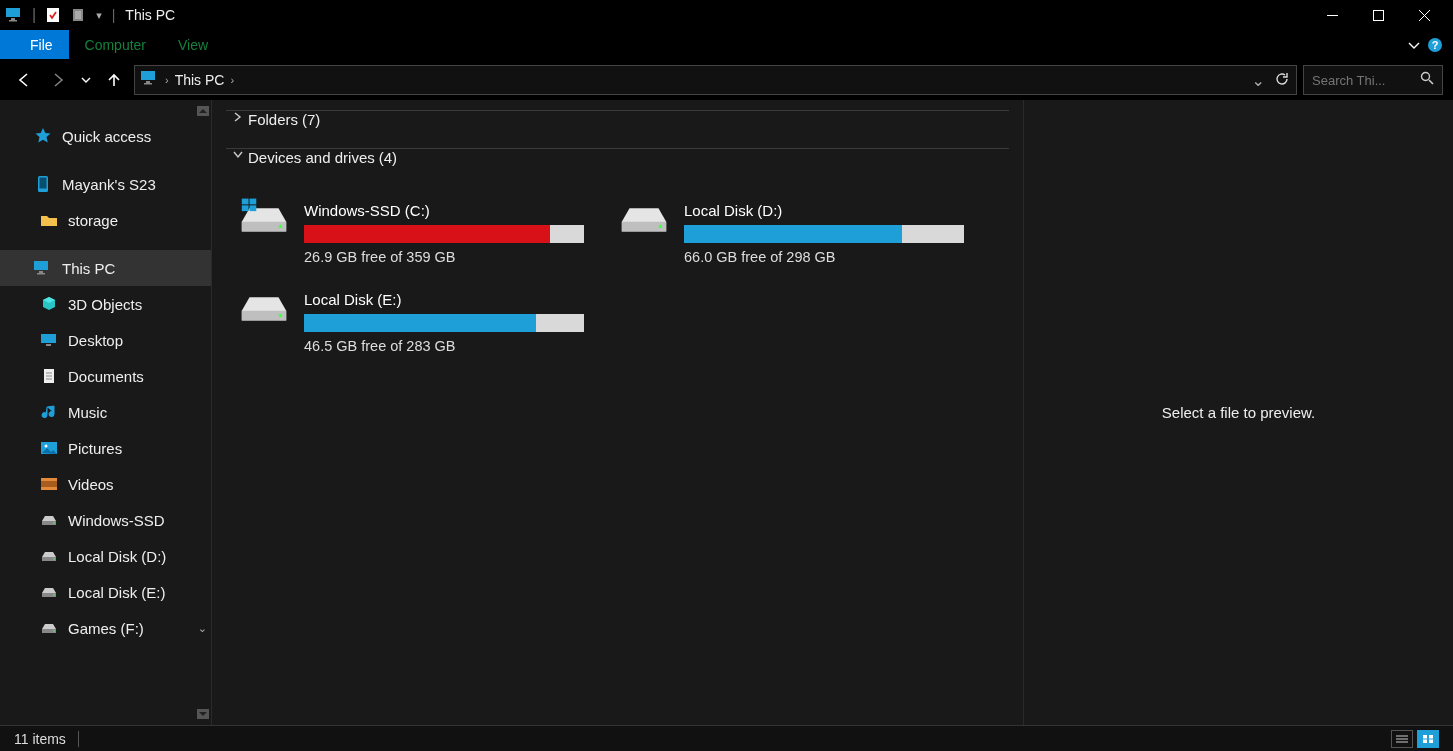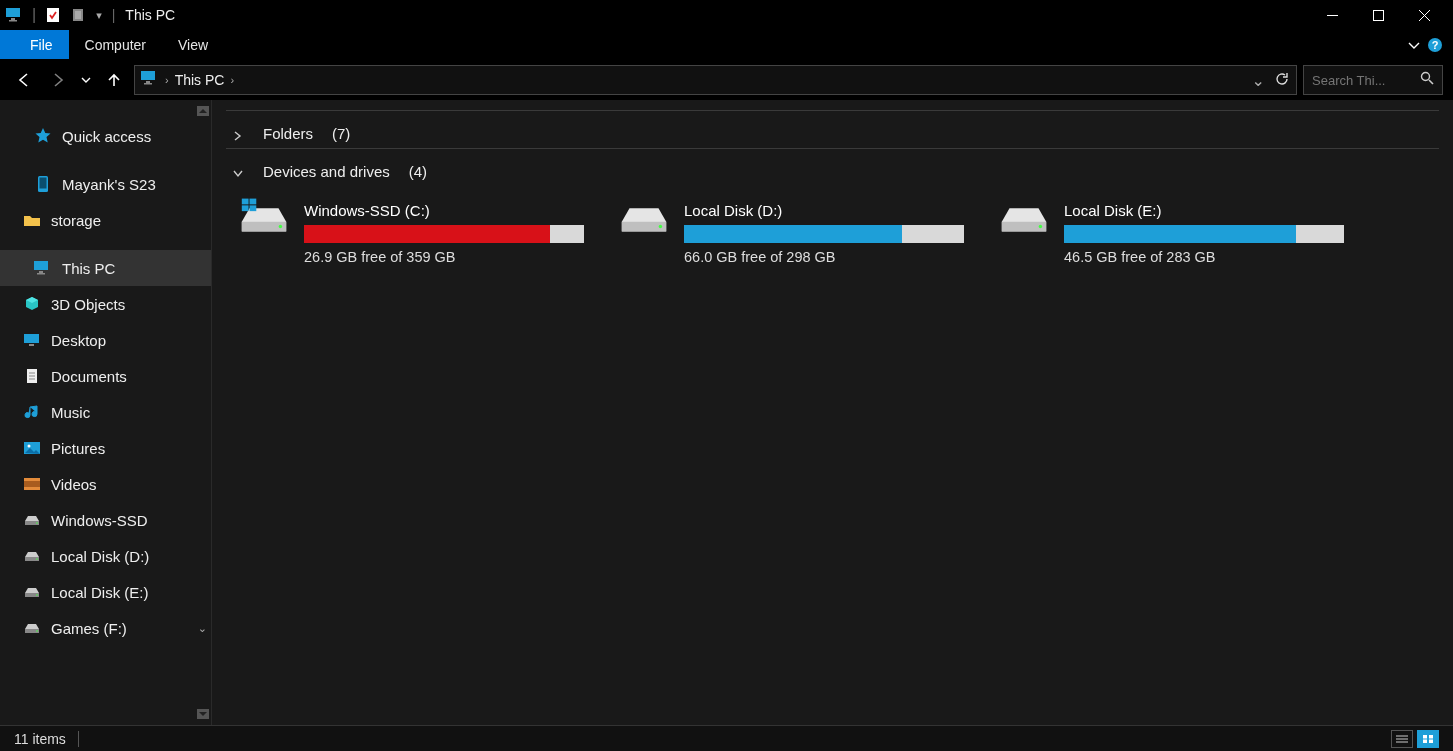--- a/index.html
+++ b/index.html
@@ -9,21 +9,21 @@
 .titlebar { height: 30px; background: #000; display: flex; align-items: center; padding: 0 6px; }
 .titlebar .qat { display: flex; align-items: center; gap: 8px; }
 .titlebar .qat .ico { width: 18px; height: 18px; display: inline-flex; align-items: center; justify-content: center; }
 .titlebar .sep { color: #666; margin: 0 10px; font-size: 14px; }
 .titlebar .title { font-size: 14px; color: #eee; }
 .titlebar .wincontrols { margin-left: auto; display: flex; }
 .titlebar .wincontrols div { width: 46px; height: 30px; display: flex; align-items: center; justify-content: center; color: #fff; font-size: 12px; }
 
 
 .ribbon { height: 30px; background: #000; display: flex; align-items: stretch; padding-left: 0px; border-bottom: 1px solid #000; }
-.ribbon .tab { padding: 0 16px; display: flex; align-items: center; font-size: 14px; color: #e5e5e5; }
+.ribbon .tab { padding: 0 16px; display: flex; align-items: center; font-size: 14px; color: #15803d; }
 .ribbon .tab.file { background: #0078d7; color: #fff; padding-left: 30px; }
 .ribbon .rright { margin-left: auto; display: flex; align-items: center; gap: 6px; padding-right: 10px; }
 .ribbon .rright svg { display: block; }
 
 
 .navrow { height: 40px; background: #000; display: flex; align-items: center; gap: 6px; padding: 0 10px; }
 .navrow .navbtn { width: 28px; height: 28px; display: flex; align-items: center; justify-content: center; color: #ccc; }
 .navrow .addrbar { flex: 1; height: 30px; border: 1px solid #444; background: #111; display: flex; align-items: center; padding: 0 6px; gap: 6px; }
 .navrow .addrbar .crumb { font-size: 14px; color: #eee; }
 .navrow .addrbar .chev { color: #aaa; font-size: 11px; }
@@ -32,29 +32,29 @@
 .navrow .search input { background: transparent; border: none; color: #aaa; font-size: 13px; outline: none; width: 90px; text-overflow: ellipsis; }
 
 
 .body { flex: 1; display: flex; overflow: hidden; background: #7dd3fc; }
 
 
 .sidebar { width: 212px; background: #191919; border-right: 1px solid #2a2a2a; position: relative; padding-top: 18px; overflow: hidden; }
 .sidebar .scrollthumb { position: absolute; right: 2px; top: 6px; width: 12px; height: 10px; background: #555; display:flex; align-items:center; justify-content:center; }
 .sidebar .scrollbot { position: absolute; right: 2px; bottom: 6px; width: 12px; height: 10px; background: #555; display:flex; align-items:center; justify-content:center;}
 .side-item { height: 36px; display: flex; align-items: center; gap: 10px; padding-left: 34px; font-size: 15px; color: #eee; }
-.side-item.l2 { padding-left: 23px; }
+.side-item.l2 { padding-left: 40px; }
 .side-item .ico { width: 18px; height: 18px; display:inline-flex; align-items:center; justify-content:center; }
 .side-item.selected { background: #333; }
 .side-item .exp { position:absolute; right:4px; color:#aaa; font-size:11px; }
 
 
 .content { flex: 1; background: #191919; padding: 10px 14px; position: relative; overflow: hidden; }
 .group { margin-bottom: 6px; }
-.group-header { height: 32px; border-top: 1px solid #3a3a3a; display: flex; align-items: flex-end; gap: 19px; font-size: 15px; color: #eee; padding: 0 6px; }
+.group-header { height: 32px; border-top: 1px solid #3a3a3a; display: flex; align-items: flex-start; gap: 4px; font-size: 15px; color: #eee; padding: 0 6px; }
 .group-header svg { flex-shrink: 0; }
 .drives { display: flex; flex-wrap: wrap; gap: 10px 20px; padding: 6px 10px; }
 .drive { width: 360px; display: flex; gap: 12px; align-items: flex-start; }
 .drive .dicon { width: 56px; height: 56px; margin-top: 6px; }
 .drive .dinfo { flex: 1; margin-top: 16px; }
 .drive .dname { font-size: 15px; color: #fff; margin-bottom: 6px; }
 .drive .bar { width: 280px; height: 18px; background: #d9d9d9; position: relative; margin-bottom: 6px; }
 .drive .bar .fill { position: absolute; left: 0; top: 0; bottom: 0; }
 .drive .bar .fill.red { background: #d81118; }
 .drive .bar .fill.blue { background: #1e9fd8; }
@@ -399,20 +399,23 @@
               <div class="bar">
                 <div class="fill blue" style="width:83%"></div>
               </div>
               <div class="dfree">46.5 GB free of 283 GB</div>
             </div>
           </div>
         </div>
     </div>
   </div>
 
+  <div class="preview">
+    <div class="msg">Select a file to preview.</div>
+  </div>
 </div>
 
 <div class="status">
   <span>11 items</span>
   <span class="divider"></span>
   <div class="viewbtns">
     <div>
         <svg width="12" height="10">
           <line x1="0" y1="2" x2="12" y2="2" stroke="#ccc"></line>
           <line x1="0" y1="5" x2="12" y2="5" stroke="#ccc"></line>

